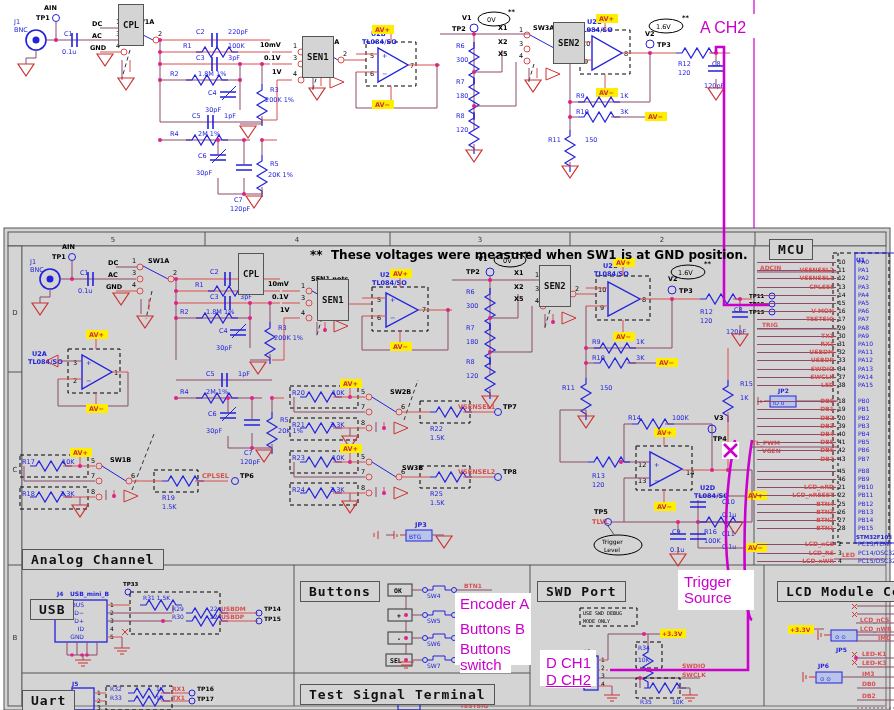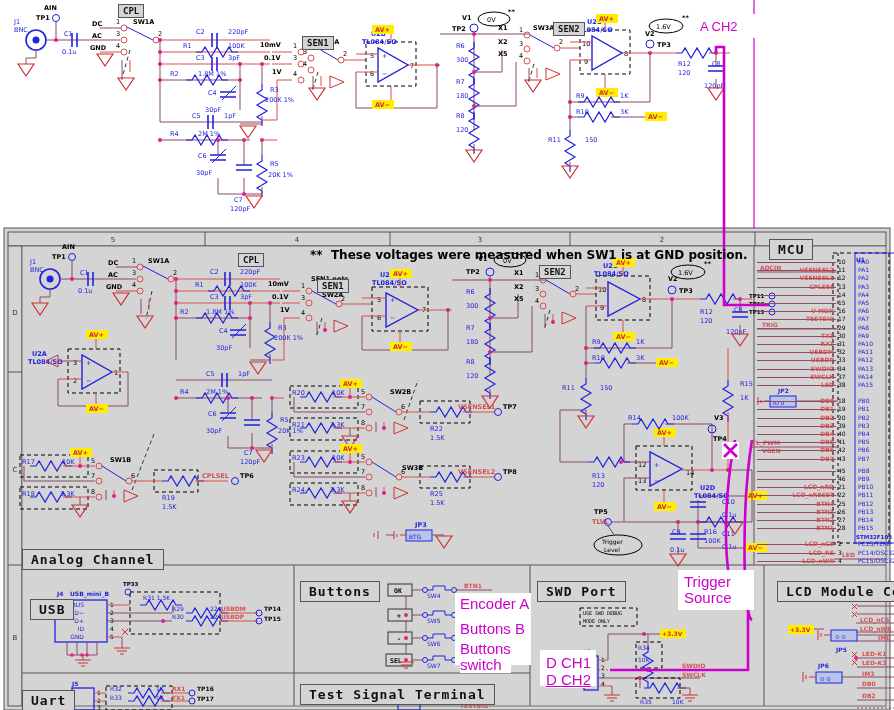--- a/index.html
+++ b/index.html
@@ -5,21 +5,21 @@
   html,body{margin:0;padding:0;background:#ffffff;}
   body{width:894px;height:710px;position:relative;overflow:hidden;
        font-family:"DejaVu Sans",sans-serif;}
   .lyr{position:absolute;left:0;top:0;width:894px;height:710px;}
   svg{position:absolute;left:0;top:0;}
   .anno{position:absolute;color:#cc00cc;font-family:"Liberation Sans",sans-serif;
         font-size:15px;white-space:nowrap;background:#fff;line-height:1.05;}
   .blk{position:absolute;background:#d4d4d4;border:1px solid #555;
        font-family:"DejaVu Sans Mono",monospace;font-weight:bold;color:#111;
        font-size:13px;padding:2px 8px;letter-spacing:1px;white-space:nowrap;}
-  .blk.sm{font-size:9px;padding:1px 4px;letter-spacing:0;}
+  .blk.sm{font-size:9px;padding:15px 4px;letter-spacing:0;}
 </style>
 </head>
 <body>
 
 <div class="lyr">
 <svg width="894" height="710">
   <defs>
     <g id="res-h">
       <path d="M0 0 h6 l3 -5 l6 10 l6 -10 l6 10 l6 -10 l3 5 h6" fill="none" stroke="#2222dd" stroke-width="1.2"></path>
     </g>
@@ -1354,21 +1354,21 @@
       <span style="position: absolute; left: 101px; color: rgb(34, 34, 221); white-space: nowrap;">PC14/OSC32</span>
     </div>
     <div style="position: absolute; left: 0px; top: 298.8px; width: 137px; height: 8px; font-family: &quot;DejaVu Sans&quot;, sans-serif; font-size: 6px; line-height: 8px;">
       <span style="position: absolute; left: 0px; right: 58px; top: 4px; height: 1px; background: rgb(139, 74, 107);"></span>
       <span style="position: absolute; right: 60px; color: rgb(217, 79, 79); font-weight: bold; white-space: nowrap;">LCD_nWR</span>
       <span style="position: absolute; left: 81px; color: rgb(0, 0, 0);">4</span>
       <span style="position: absolute; left: 101px; color: rgb(34, 34, 221); white-space: nowrap;">PC15/OSC32</span>
     </div>
   </div>
 
-<div class="anno" style="left:700px;top:20px;font-size:13px;">A CH2</div>
+<div class="anno" style="left:700px;top:20px;font-size:16px;">A CH2</div>
 <div class="anno" style="left:684px;top:574px;white-space:pre;">Trigger
 Source</div>
 <div class="anno" style="left:546px;top:655px;">D CH1</div>
 <div class="anno" style="left:546px;top:672px;text-decoration:underline;">D CH2</div>
 <div class="anno" style="left:460px;top:596px;">Encoder A</div>
 <div class="anno" style="left:460px;top:621px;">Buttons B</div>
 <div class="anno" style="left:460px;top:641px;white-space:pre;">Buttons
 switch</div>
 
 </body></html>

